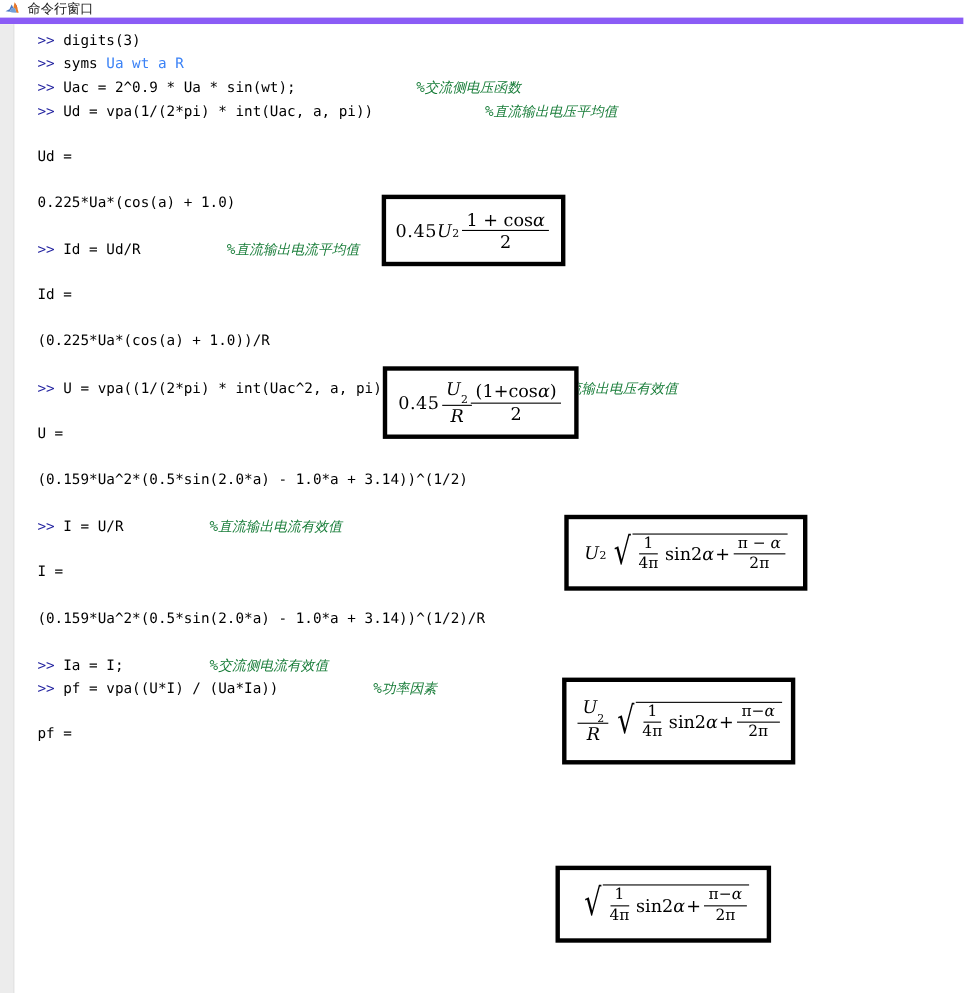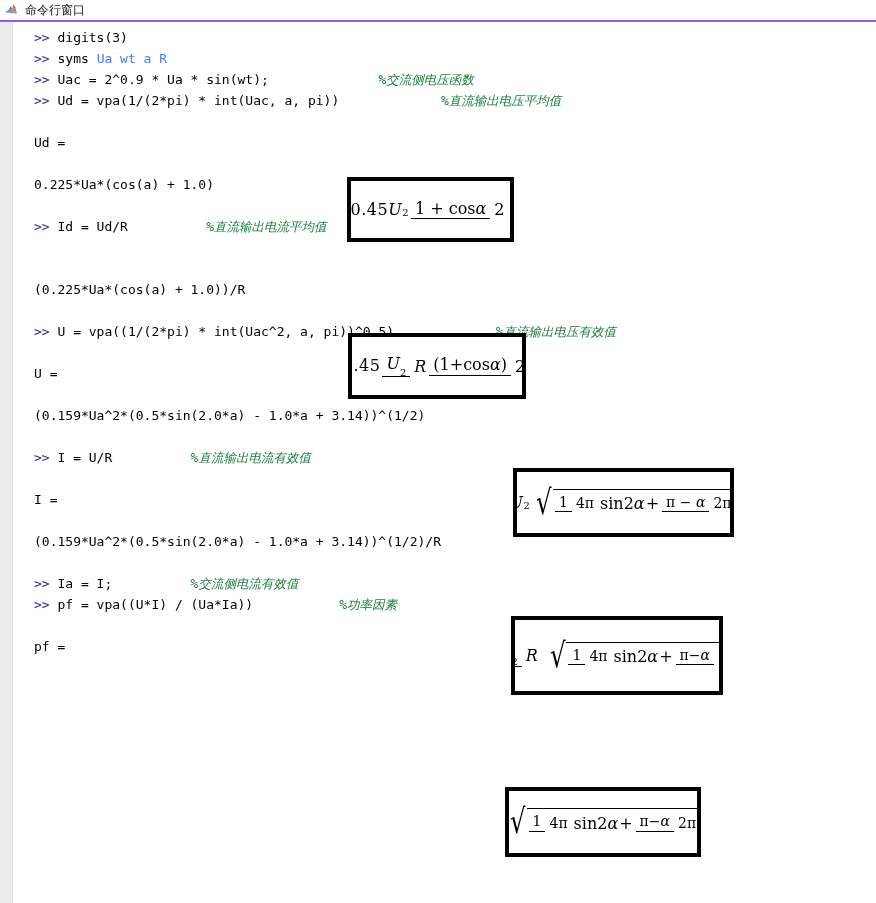--- a/index.html
+++ b/index.html
@@ -12,21 +12,21 @@
     height: 903px;
     font-family: "Liberation Sans", sans-serif;
     overflow: hidden;
     position: relative;
   }
 
   
   #titlebar {
     height: 22px;
     background: #ffffff;
-    border-bottom: 2px solid #8b5cf6;
+    border-bottom: 6px solid #8b5cf6;
     display: flex;
     align-items: center;
     padding-left: 4px;
     box-sizing: border-box;
   }
   #titlebar .app-icon {
     width: 16px;
     height: 16px;
     margin-right: 5px;
     flex: 0 0 auto;
@@ -122,21 +122,21 @@
     font-family: "DejaVu Serif", serif;
   }
   .sub {
     font-size: 0.62em;
     vertical-align: sub;
     position: relative;
     top: 0.32em;
   }
   .frac {
     display: inline-flex;
-    flex-direction: row;
+    flex-direction: column;
     align-items: center;
     justify-content: center;
     vertical-align: middle;
     margin: 0 2px;
     line-height: 1.08;
   }
   .frac .num {
     padding: 0 4px 1px 4px;
     border-bottom: 1.6px solid #000;
   }
@@ -189,20 +189,21 @@
       <div class="line"><span class="prompt">&gt;&gt; </span><span>syms </span><span class="kw-var">Ua wt a R</span></div>
       <div class="line"><span class="prompt">&gt;&gt; </span><span>Uac = 2^0.9 * Ua * sin(wt);</span><span>              </span><span class="comment"><span class="pct">%</span>交流侧电压函数</span></div>
       <div class="line"><span class="prompt">&gt;&gt; </span><span>Ud = vpa(1/(2*pi) * int(Uac, a, pi))</span><span>             </span><span class="comment"><span class="pct">%</span>直流输出电压平均值</span></div>
       <div class="line blank">&nbsp;</div>
       <div class="line"><span>Ud =</span></div>
       <div class="line blank">&nbsp;</div>
       <div class="line"><span>0.225*Ua*(cos(a) + 1.0)</span></div>
       <div class="line blank">&nbsp;</div>
       <div class="line"><span class="prompt">&gt;&gt; </span><span>Id = Ud/R</span><span>          </span><span class="comment"><span class="pct">%</span>直流输出电流平均值</span></div>
       <div class="line blank">&nbsp;</div>
+      <div class="line"><span>Id =</span></div>
       <div class="line blank">&nbsp;</div>
       <div class="line"><span>(0.225*Ua*(cos(a) + 1.0))/R</span></div>
       <div class="line blank">&nbsp;</div>
       <div class="line"><span class="prompt">&gt;&gt; </span><span>U = vpa((1/(2*pi) * int(Uac^2, a, pi))^0.5)</span><span>             </span><span class="comment"><span class="pct">%</span>直流输出电压有效值</span></div>
       <div class="line blank">&nbsp;</div>
       <div class="line"><span>U =</span></div>
       <div class="line blank">&nbsp;</div>
       <div class="line"><span>(0.159*Ua^2*(0.5*sin(2.0*a) - 1.0*a + 3.14))^(1/2)</span></div>
       <div class="line blank">&nbsp;</div>
       <div class="line"><span class="prompt">&gt;&gt; </span><span>I = U/R</span><span>          </span><span class="comment"><span class="pct">%</span>直流输出电流有效值</span></div>

